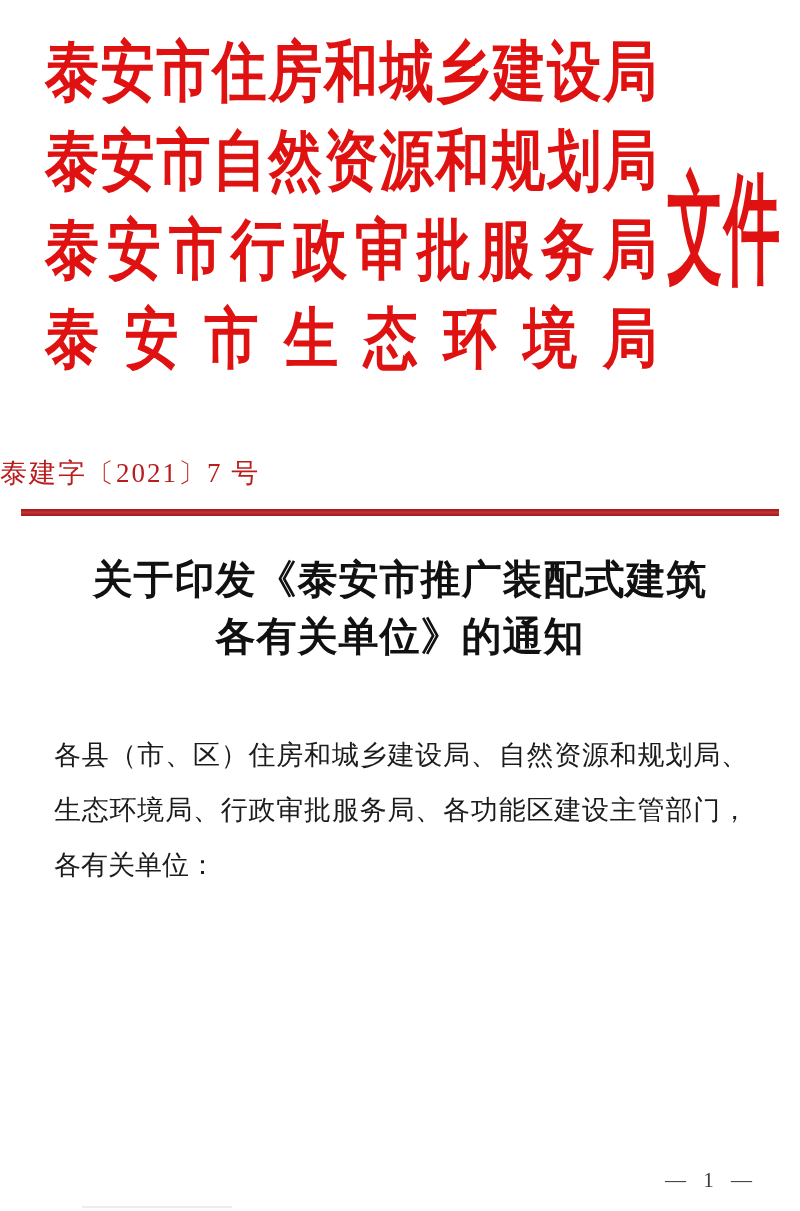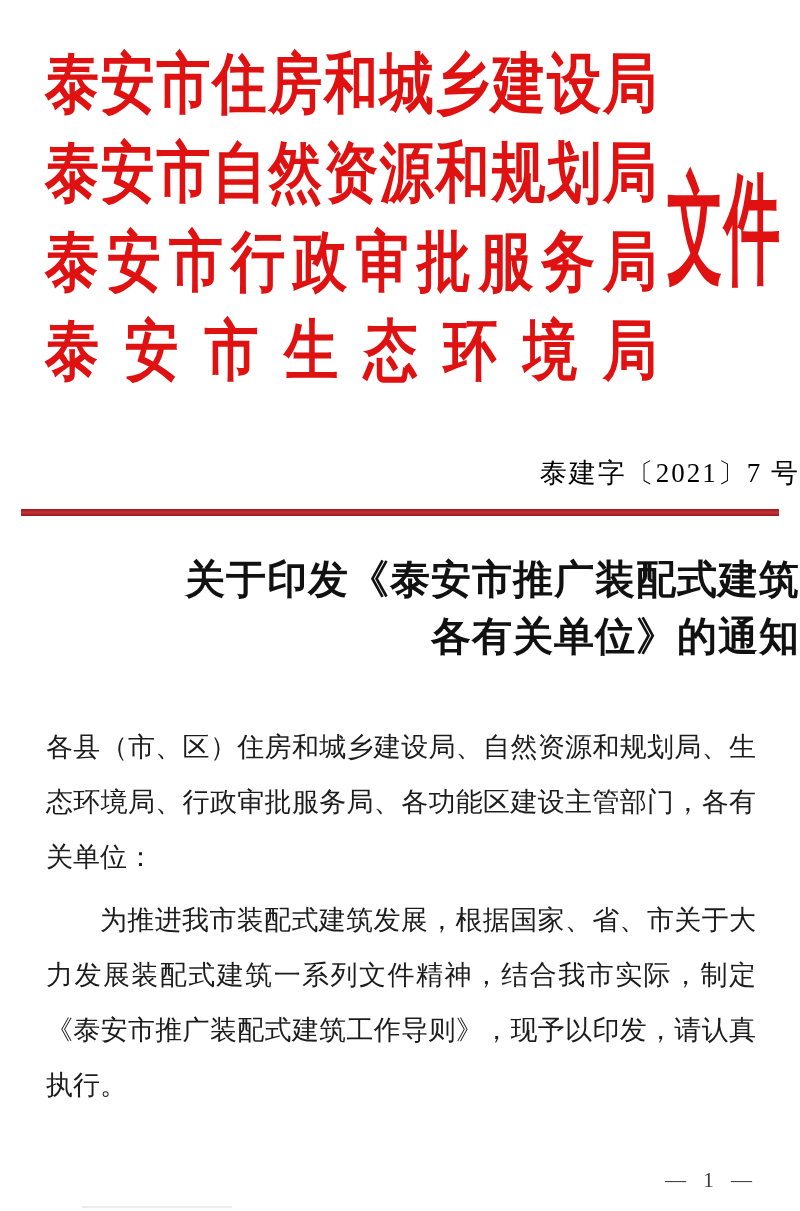--- a/index.html
+++ b/index.html
@@ -11,21 +11,21 @@
     margin: 0 auto;
     background: #ffffff;
     font-family: "Liberation Serif", serif;
     overflow: hidden;
     color: var(--text-color, #1c1c1c);
   }
 
   
   .org-block {
     position: absolute;
-    top: 40px;
+    top: 28px;
     left: 45px;
     width: 612px;
   }
   .org-line {
     display: block;
     width: 100%;
     height: 89px;
     line-height: 89px;
     font-size: 54px;
     font-weight: 700;
@@ -52,62 +52,62 @@
   }
 
   
   .doc-number {
     position: absolute;
     top: 452px;
     left: 0;
     width: 100%;
     height: 42px;
     line-height: 42px;
-    text-align: right;
+    text-align: left;
     font-size: 27px;
     letter-spacing: 2px;
-    color: #000000;
+    color: #b91c1c;
   }
 
   
   .red-rule {
     position: absolute;
     top: 509px;
     left: 21px;
     width: 758px;
     height: 7px;
     background: linear-gradient(to bottom, var(--rule-red, #9c181c) 0%, #c23236 50%, var(--rule-red, #9c181c) 100%);
   }
 
   
   .title-block {
     position: absolute;
     top: 551px;
     left: 0;
     width: 100%;
-    text-align: right;
+    text-align: center;
     font-size: 40px;
     font-weight: 700;
     line-height: 57px;
     color: #111;
     letter-spacing: 1px;
   }
 
   
   .body-block {
     position: absolute;
     top: 712px;
     left: 38px;
     width: 726px;
     font-size: 27px;
     line-height: 55px;
     text-align: justify;
     color: #1c1c1c;
   }
-  .body-block p { margin: 8px; }
+  .body-block p { margin: 16px; }
   .para-indent { text-indent: 2em; }
   .attachment-line {
     text-indent: 2em;
     margin-top: 26px !important;
   }
 
   
   .page-number {
     position: absolute;
     top: 1168px;
@@ -145,20 +145,19 @@
 
   <div class="red-rule"></div>
 
   <div class="title-block">
     <div>关于印发《泰安市推广装配式建筑</div>
     <div>各有关单位》的通知</div>
   </div>
 
   <div class="body-block">
     <p>各县（市、区）住房和城乡建设局、自然资源和规划局、生态环境局、行政审批服务局、各功能区建设主管部门，各有关单位：</p>
-    <p class="para-indent">为推进我市装配式建筑发展，根据国家、省、市关于大力发展装配式建筑一系列文件精神，结合我市实际，制定《泰安市推广装配式建筑工作导则》，现予以印发，请认真执行。</p>
   </div>
 
   <div class="page-number">— 1 —</div>
 
   <div class="scan-artifact"></div>
 
 </div>
 
 </body></html>

